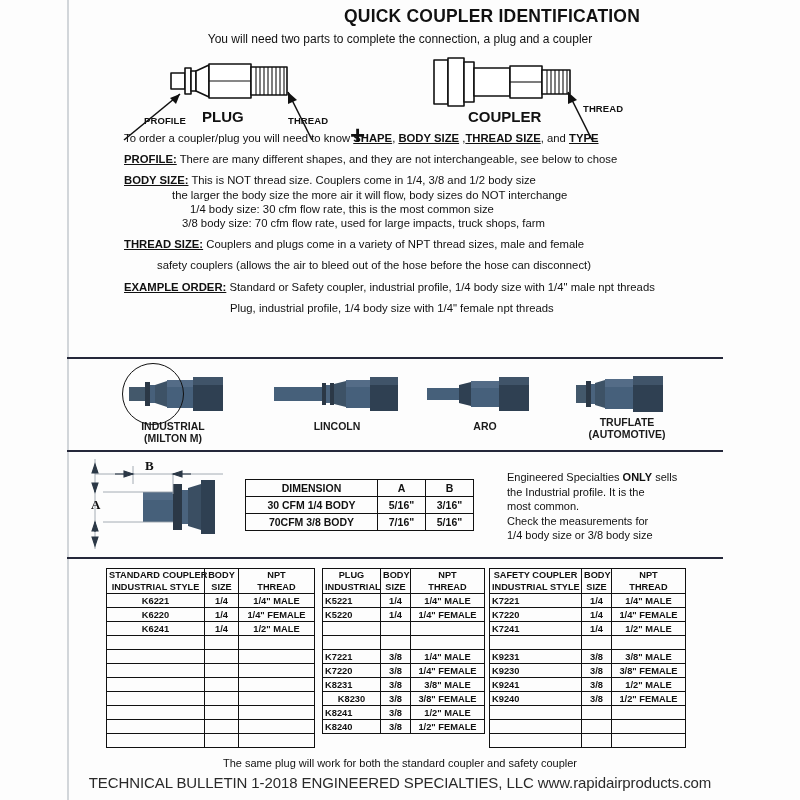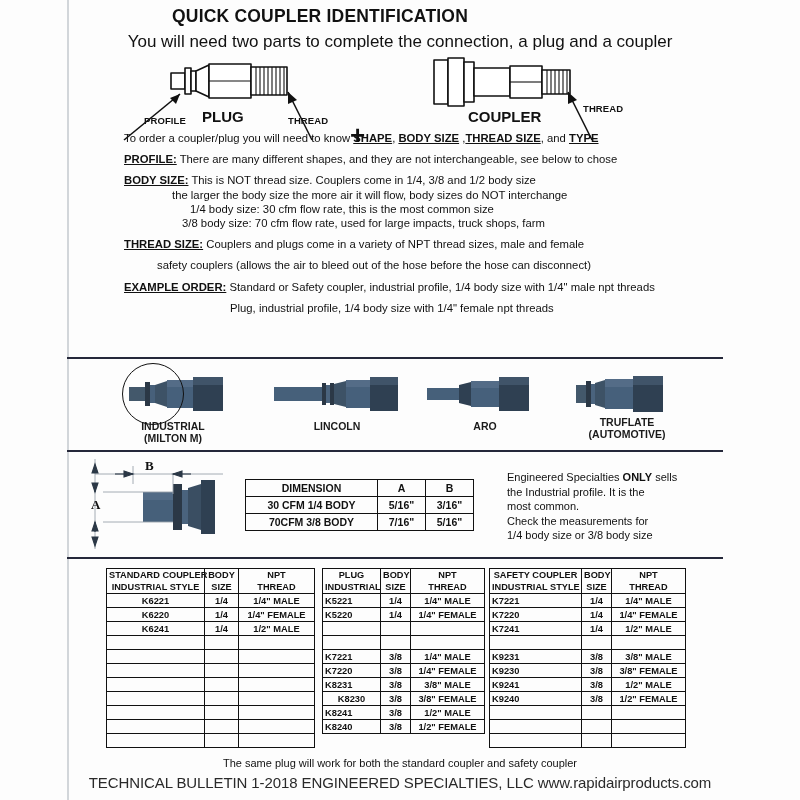--- a/index.html
+++ b/index.html
@@ -26,28 +26,28 @@
   .divider {
     position: absolute; left: 67px; width: 656px; height: 2px;
     background: #25283a;
   }
   #div1 { top: 357px; }
   #div2 { top: 450px; }
   #div3 { top: 557px; }
 
   .title {
     position: absolute; left: 0; top: 6px; width: 640px;
-    text-align: center;
+    text-align: right;
     font-size: 17.5px; font-weight: bold; letter-spacing: 0.2px;
     color: #111;
   }
   .subtitle {
     position: absolute; left: 0; top: 32px; width: 800px;
     text-align: center;
-    font-size: 17px; color: #111;
+    font-size: 12px; color: #111;
   }
 
   
   .diagram-area { position: absolute; left: 0; top: 50px; width: 800px; height: 80px; }
   .plus-sign {
     position: absolute; left: 350px; top: 72px;
     font-size: 26px; font-weight: bold; color: #111; line-height: 1;
   }
   .part-label {
     position: absolute; font-size: 15px; font-weight: bold; color: #111;

